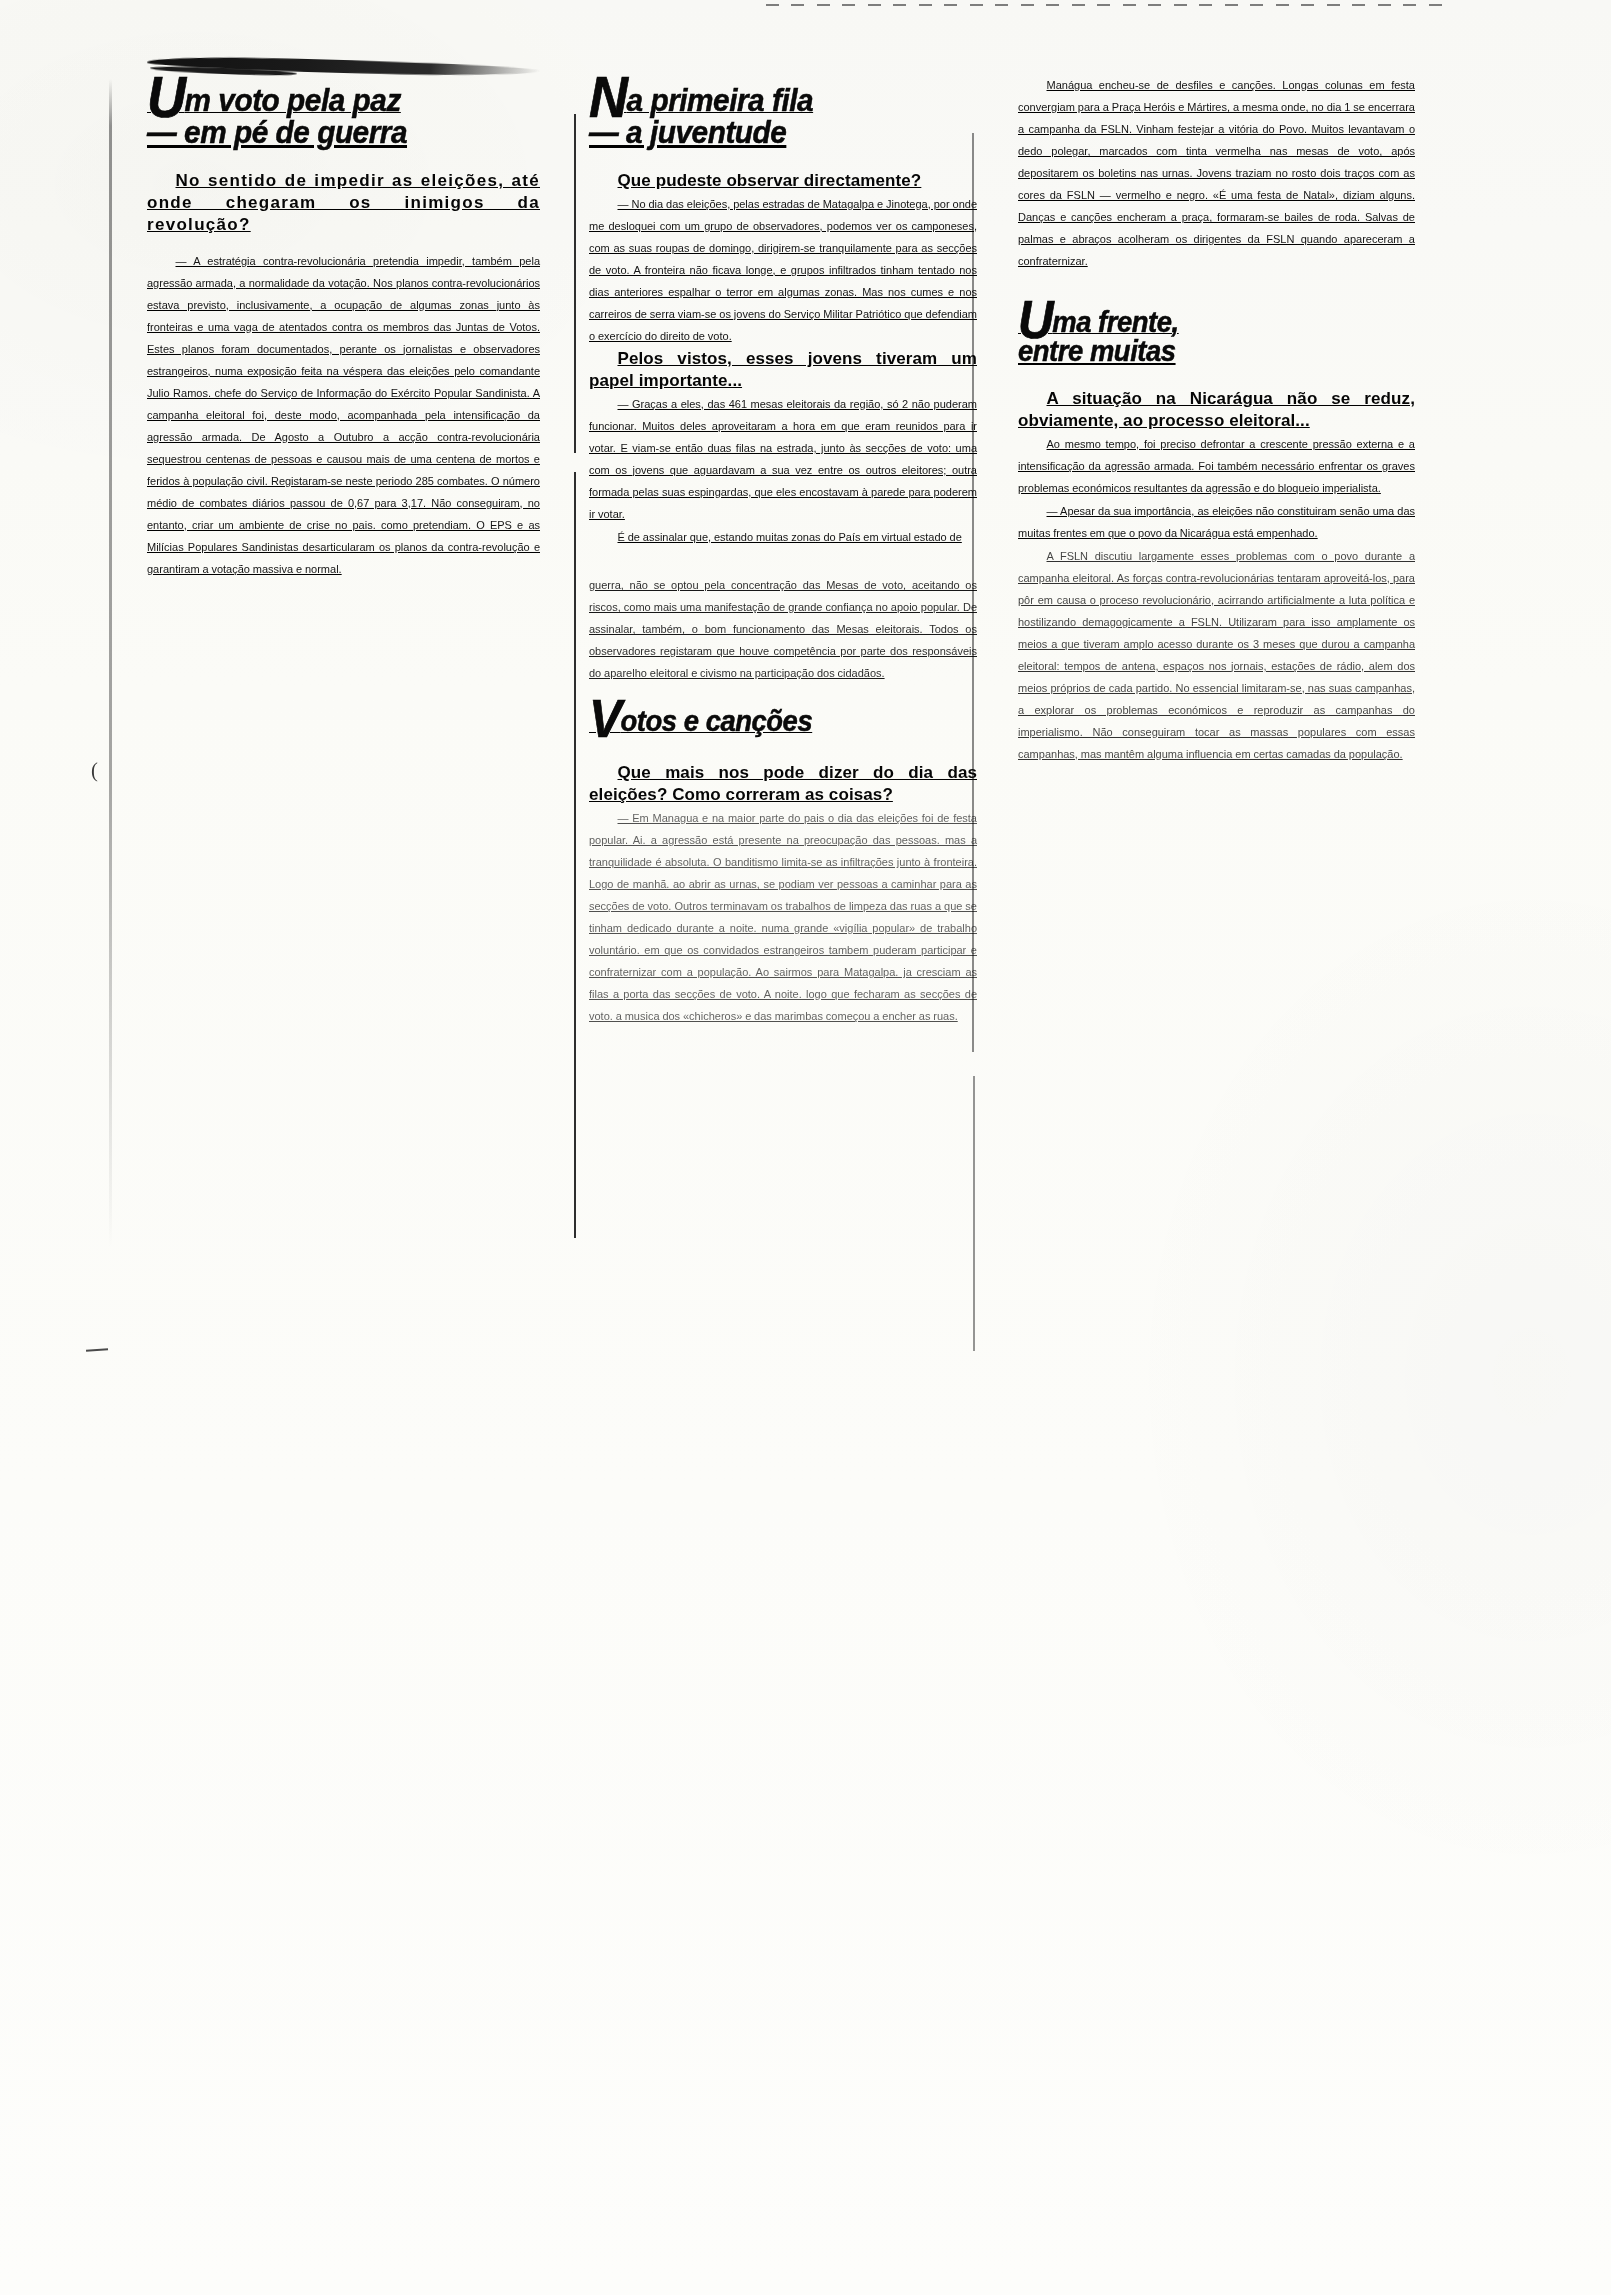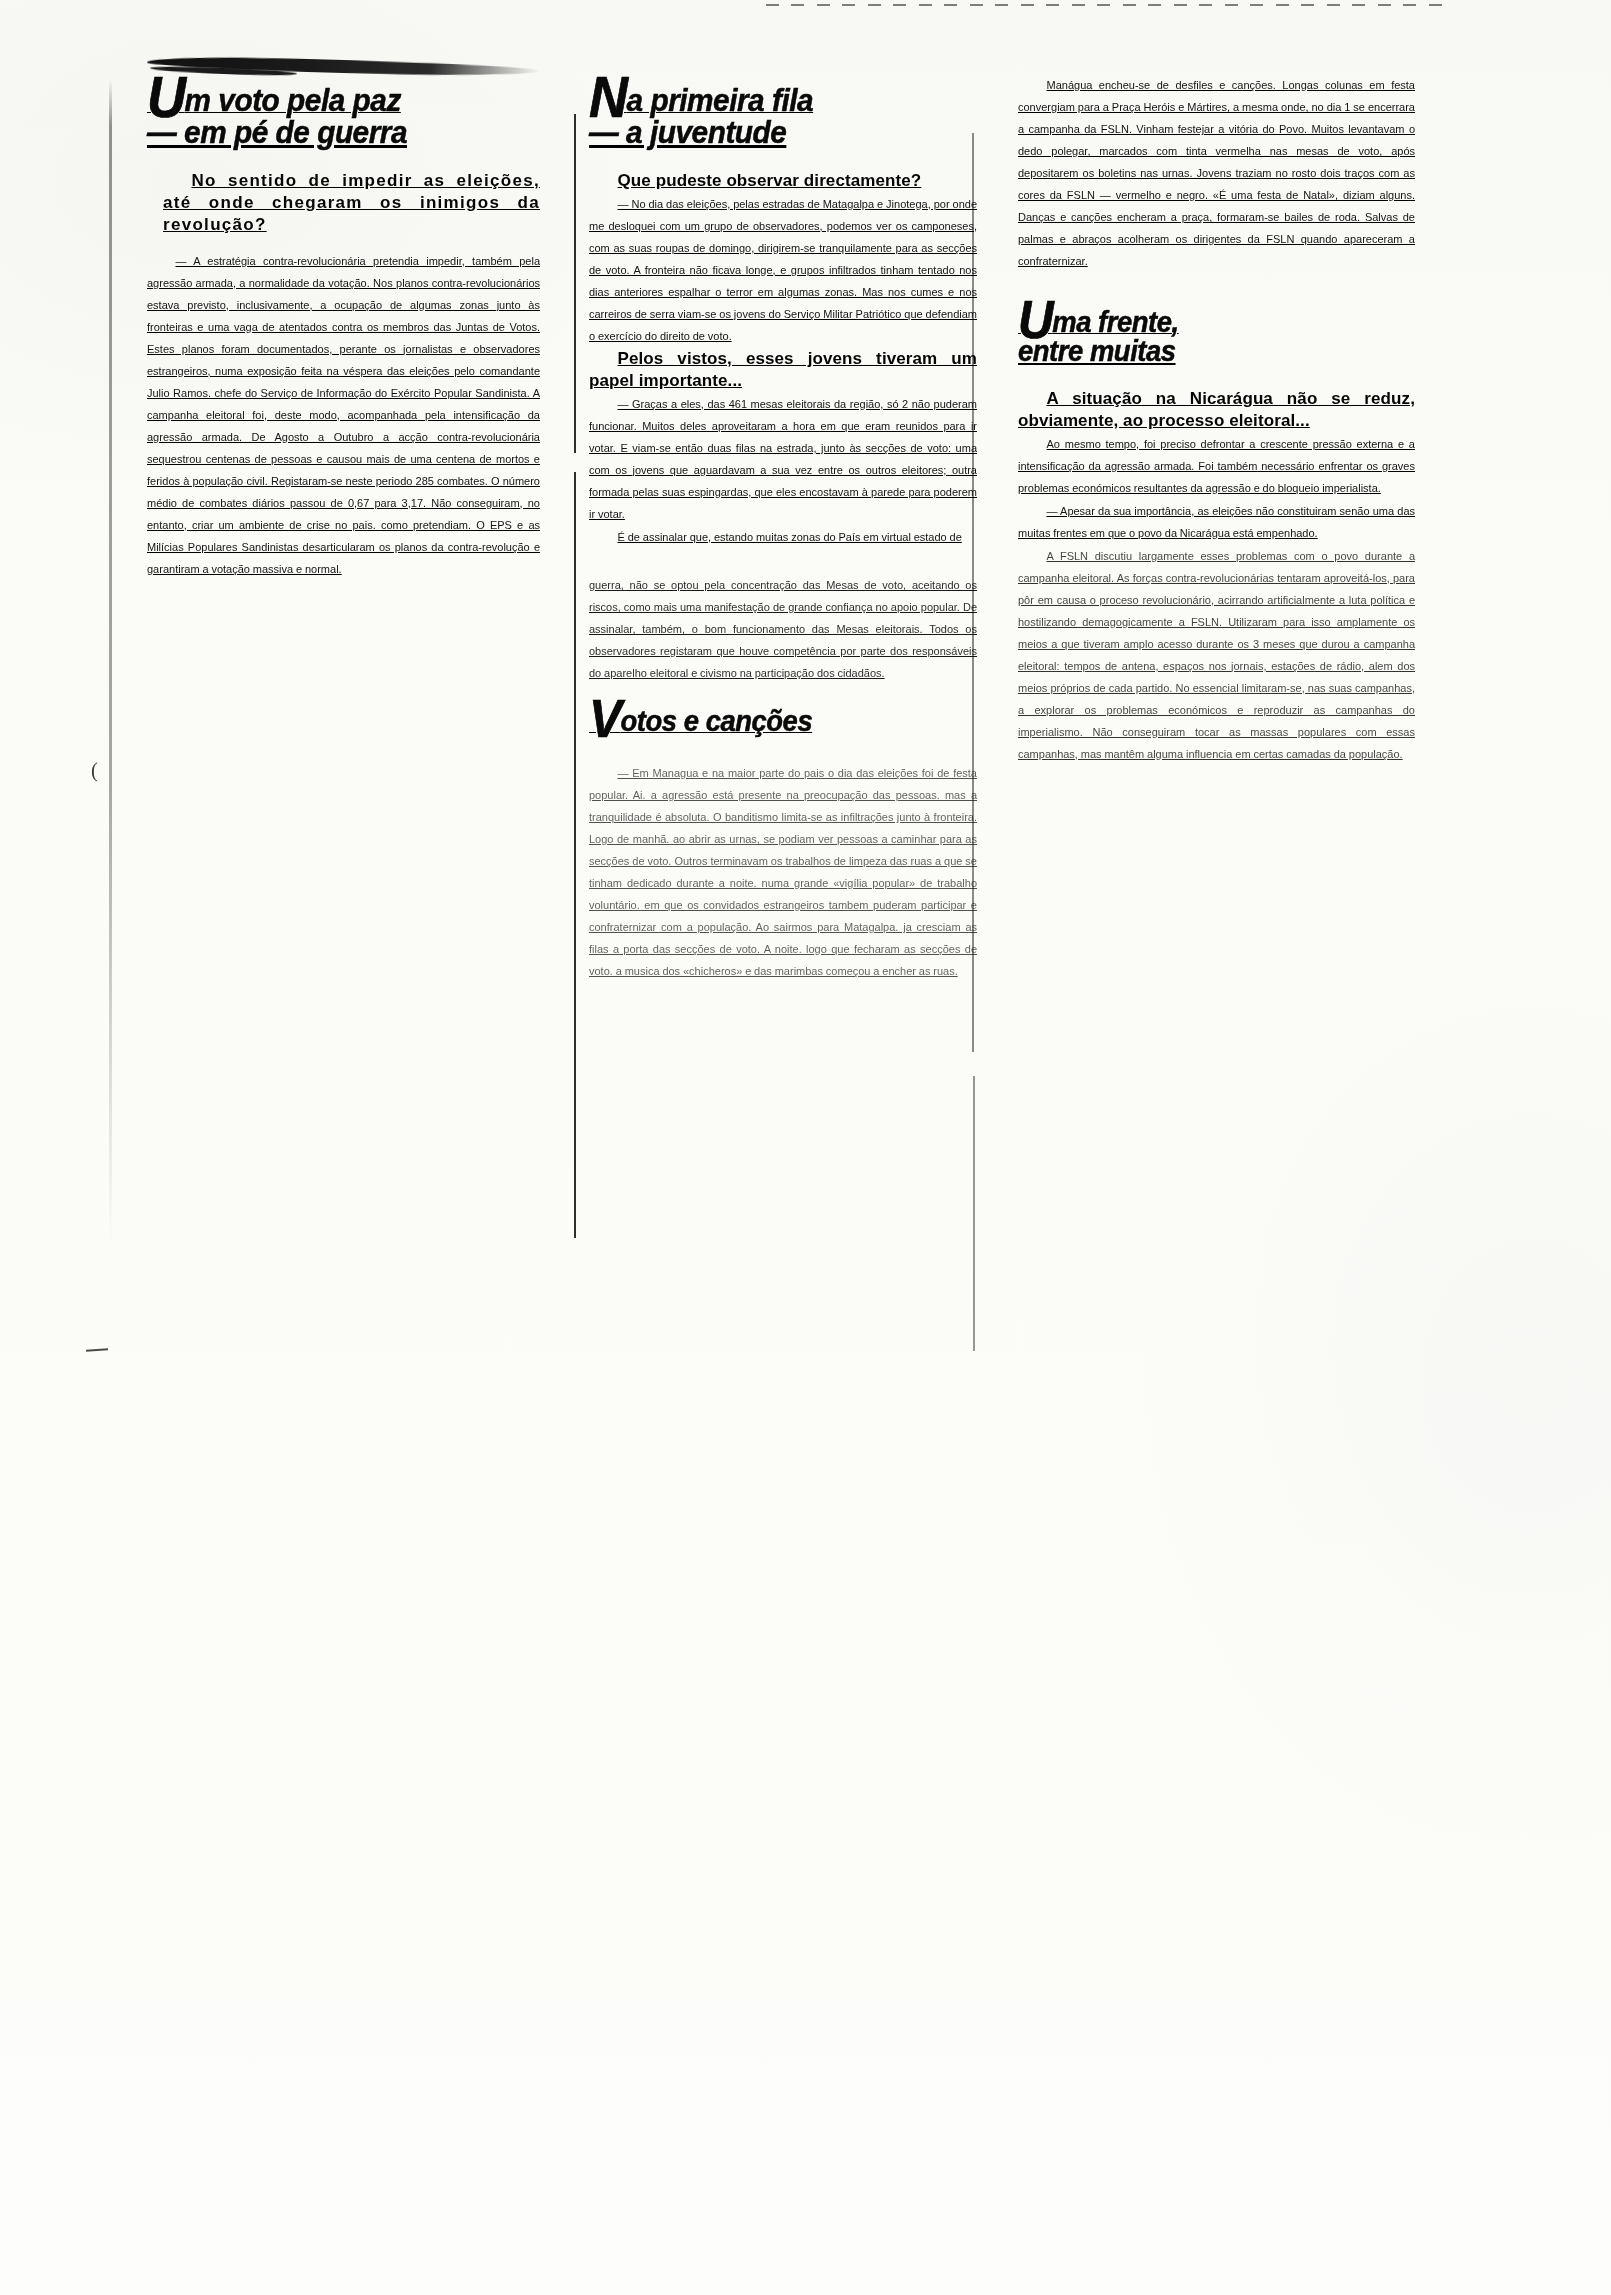--- a/index.html
+++ b/index.html
@@ -174,21 +174,21 @@
   .q {
     font-weight: bold;
     font-size: 17px;
     line-height: 22px;
     text-align: justify;
     color: #060606;
     margin: 0 0 1px 0;
     text-indent: 28.5px;
     letter-spacing: 0.1px;
   }
-  .q.wide { letter-spacing: 1.3px; margin-left: 16px; }
+  .q.wide { letter-spacing: 1.3px; }
 
   .gap-sm { height: 12.8px; }
   .gap-md { height: 25.5px; }
 
   
   .fade-1 { opacity: .90; }
   .fade-2 { opacity: .80; }
   .fade-3 { opacity: .68; }
 
   .headline.hl-small .dropcap { font-size: 53px; }
@@ -234,20 +234,21 @@
     <p class="q">Pelos vistos, esses jovens tiveram um papel importante...</p>
     <p class="body-p">— Graças a eles, das 461 mesas eleitorais da região, só 2 não puderam funcionar. Muitos deles aproveitaram a hora em que eram reunidos para ir votar. E viam-se então duas filas na estrada, junto às secções de voto: uma com os jovens que aguardavam a sua vez entre os outros eleitores; outra formada pelas suas espingardas, que eles encostavam à parede para poderem ir votar.</p>
     <p class="body-p">É de assinalar que, estando muitas zonas do País em virtual estado de</p>
     <div class="gap-md"></div>
     <p class="body-p noindent fade-1">guerra, não se optou pela concentração das Mesas de voto, aceitando os riscos, como mais uma manifestação de grande confiança no apoio popular. De assinalar, também, o bom funcionamento das Mesas eleitorais. Todos os observadores registaram que houve competência por parte dos responsáveis do aparelho eleitoral e civismo na participação dos cidadãos.</p>
     <div class="gap-sm"></div>
     <h1 class="headline hl-small">
       <span class="dropcap">V</span><span class="rest">otos e canções</span>
     </h1>
     <div class="gap-sm"></div>
+    <p class="q">Que mais nos pode dizer do dia das eleições? Como correram as coisas?</p>
     <p class="body-p fade-3">— Em Managua e na maior parte do pais o dia das eleições foi de festa popular. Ai. a agressão está presente na preocupação das pessoas. mas a tranquilidade é absoluta. O banditismo limita-se as infiltrações junto à fronteira. Logo de manhã. ao abrir as urnas, se podiam ver pessoas a caminhar para as secções de voto. Outros terminavam os trabalhos de limpeza das ruas a que se tinham dedicado durante a noite. numa grande «vigília popular» de trabalho voluntário. em que os convidados estrangeiros tambem puderam participar e confraternizar com a população. Ao sairmos para Matagalpa. ja cresciam as filas a porta das secções de voto. A noite. logo que fecharam as secções de voto. a musica dos «chicheros» e das marimbas começou a encher as ruas.</p>
   </div>
 
   <div class="col col3">
     <p class="body-p">Manágua encheu-se de desfiles e canções. Longas colunas em festa convergiam para a Praça Heróis e Mártires, a mesma onde, no dia 1 se encerrara a campanha da FSLN. Vinham festejar a vitória do Povo. Muitos levantavam o dedo polegar, marcados com tinta vermelha nas mesas de voto, após depositarem os boletins nas urnas. Jovens traziam no rosto dois traços com as cores da FSLN — vermelho e negro. «É uma festa de Natal», diziam alguns. Danças e canções encheram a praça, formaram-se bailes de roda. Salvas de palmas e abraços acolheram os dirigentes da FSLN quando apareceram a confraternizar.</p>
     <div class="gap-md"></div>
     <h1 class="headline hl-small">
       <span class="dropcap">U</span><span class="rest">ma frente,</span>
       <span class="line2">entre muitas</span>
     </h1>

